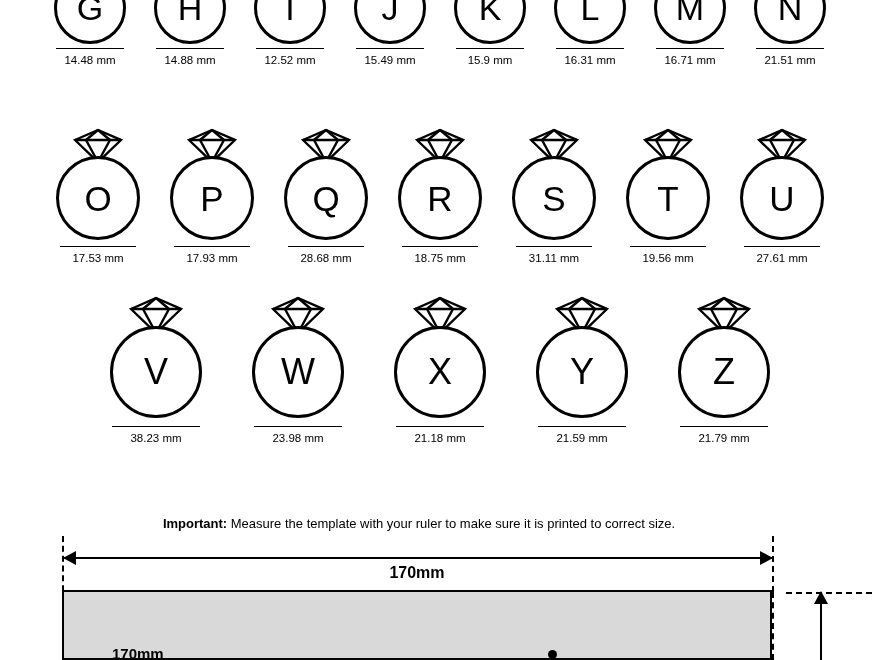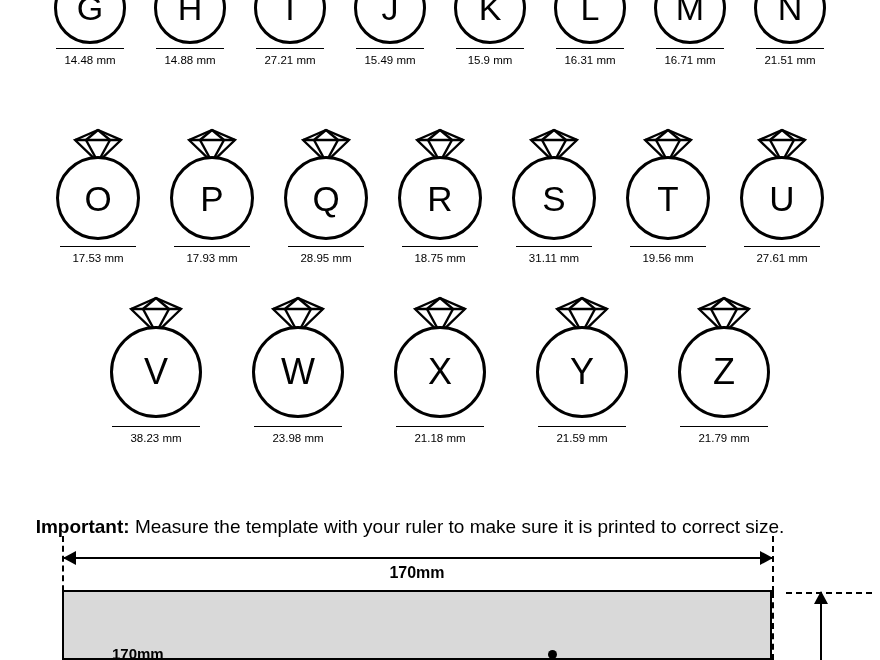--- a/index.html
+++ b/index.html
@@ -129,21 +129,22 @@
     width: 880px;
     height: 160px;
   }
 
   .important-line {
     position: absolute;
     top: 16px;
     left: 0;
     width: 820px;
     text-align: center;
-    font-size: 19px;
+    font-size: 13px;
+    padding-left: 9px;
   }
   .important-line b { font-weight: bold; }
 
   .dash-left {
     position: absolute;
     left: 62px;
     top: 36px;
     height: 124px;
     border-left: 2px dashed #000;
   }
@@ -292,21 +293,21 @@
     </div>
 
     <div class="ring-cell">
       <div class="ring-graphic">
         <div class="band">
           <span class="letter">I</span>
         </div>
       </div>
       <div class="mm-wrap">
         <div class="mm-rule"></div>
-        <div class="mm-label">27.21 mm</div>
+        <div class="mm-label">12.52 mm</div>
       </div>
     </div>
 
     <div class="ring-cell">
       <div class="ring-graphic">
         <div class="band">
           <span class="letter">J</span>
         </div>
       </div>
       <div class="mm-wrap">
@@ -428,21 +429,21 @@
                 <path d="M39 12 L27 34"></path>
               </g>
             </svg>
         </span>
         <div class="band">
           <span class="letter">Q</span>
         </div>
       </div>
       <div class="mm-wrap">
         <div class="mm-rule"></div>
-        <div class="mm-label">28.95 mm</div>
+        <div class="mm-label">28.68 mm</div>
       </div>
     </div>
 
     <div class="ring-cell">
       <div class="ring-graphic">
         <span class="gem" style="top:0;">
           <svg width="54" height="36" viewBox="0 0 54 36">
               <g fill="none" stroke="#000" stroke-width="2.4">
                 <path d="M4 12 L27 2 L50 12 L27 34 Z"></path>
                 <path d="M4 12 L50 12"></path>

